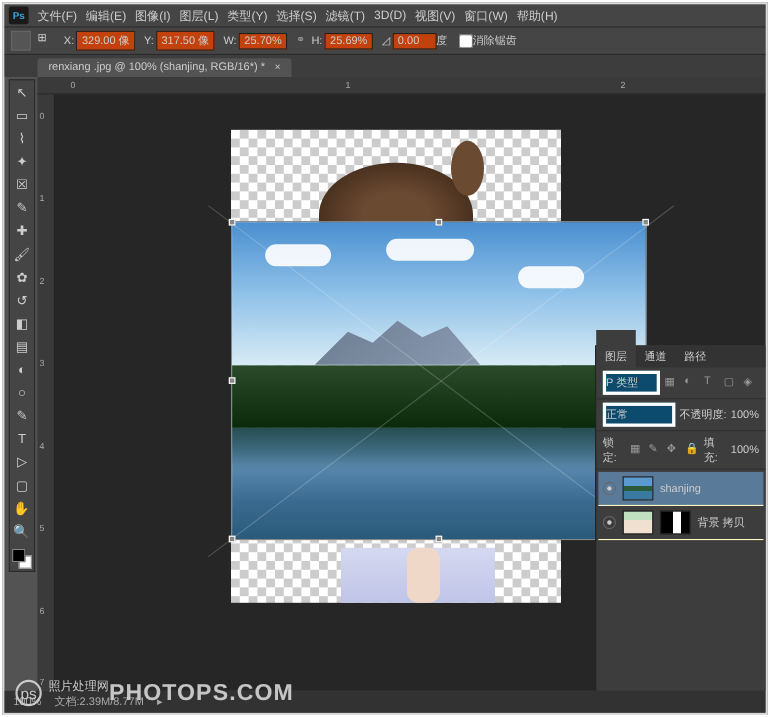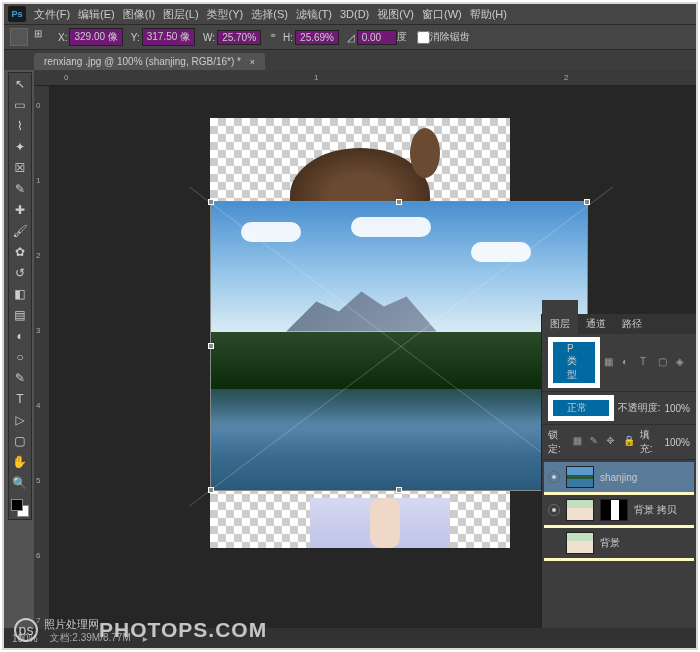--- a/index.html
+++ b/index.html
@@ -5,21 +5,21 @@
 *{margin:0;padding:0;box-sizing:border-box;font-family:"Microsoft YaHei",sans-serif;}
 body{background:#fff;width:700px;height:652px;overflow:hidden;position:relative;}
 .ps{background:#535353;border:2px solid #d9d9d9;width:696px;height:648px;position:relative;overflow:hidden;margin:2px;}
 .menubar{background:#454545;height:20px;display:flex;align-items:center;padding:0 4px;font-size:11px;color:#ccc;}
 .pslogo{width:18px;height:16px;background:#1a1a1a;color:#3ba3e0;font-size:9px;font-weight:bold;display:flex;align-items:center;justify-content:center;border-radius:2px;margin-right:8px;}
 .menuitem{margin-right:8px;cursor:default;}
 .optbar{background:#454545;height:26px;border-top:1px solid #2a2a2a;border-bottom:1px solid #2a2a2a;display:flex;align-items:center;padding:0 6px;font-size:10px;color:#ccc;}
 .opticon{width:18px;height:18px;background:#555;border:1px solid #666;margin-right:6px;}
 .optfield{display:flex;align-items:center;margin-right:8px;}
 .optfield .lbl{margin-right:2px;}
-.optfield .val{background:#701a75;border:1px solid #222;padding:1px 4px;min-width:40px;font-size:10px;}
+.optfield .val{background:#c2410c;border:1px solid #222;padding:1px 4px;min-width:40px;font-size:10px;}
 .tbar{background:#3d3d3d;height:20px;display:flex;align-items:end;padding-left:30px;}
 .tab{background:#535353;color:#ccc;font-size:10px;padding:3px 10px;margin-right:2px;border-top-left-radius:3px;border-top-right-radius:3px;}
 .tab.active{background:#535353;}
 .closex{margin-left:6px;font-size:9px;}
 .ruler-h{position:absolute;top:66px;left:30px;right:0;height:16px;background:#3a3a3a;border-bottom:1px solid #222;color:#aaa;font-size:8px;display:flex;align-items:center;overflow:hidden;}
 .ruler-h span{position:absolute;}
 .ruler-v{position:absolute;top:82px;left:30px;width:16px;bottom:20px;background:#3a3a3a;border-right:1px solid #222;color:#aaa;font-size:8px;}
 .ruler-v span{position:absolute;left:2px;}
 .tools{position:absolute;left:4px;top:68px;width:24px;background:#454545;border:1px solid #2a2a2a;}
 .tool{width:22px;height:21px;display:flex;align-items:center;justify-content:center;color:#ccc;font-size:12px;cursor:pointer;}
@@ -44,23 +44,23 @@
 .txh{position:absolute;width:6px;height:6px;background:#888;border:1px solid #fff;}
 .txx{position:absolute;top:0;left:0;width:100%;height:100%;}
 .txx::before,.txx::after{content:"";position:absolute;background:rgba(255,255,255,0.2);}
 .txx::before{width:141%;height:1px;top:50%;left:-20%;transform:rotate(37deg);}
 .txx::after{width:141%;height:1px;top:50%;left:-20%;transform:rotate(-37deg);}
 .panel{position:absolute;top:310px;right:0;width:155px;bottom:20px;background:#3d3d3d;border-left:1px solid #222;color:#ccc;font-size:10px;}
 .ptabs{display:flex;background:#333;height:20px;align-items:center;}
 .ptab{padding:17px 8px;font-size:10px;}
 .ptab.on{background:#3d3d3d;}
 .prow{display:flex;align-items:center;padding:3px 6px;gap:4px;border-bottom:1px solid #2f2f2f;}
-.psel{background:#0369a1;border:5px solid #ffffff;padding:1px 14px;font-size:10px;flex:1;}
+.psel{background:#0c4a6e;border:3px solid #ffffff;padding:1px 0;font-size:10px;flex:1;}
 .layers{padding:2px;}
-.layer{display:flex;align-items:center;padding:4px;gap:6px;border-bottom:3px solid #fef9c3;}
+.layer{display:flex;align-items:center;padding:4px;gap:6px;border-bottom:1px solid #fef9c3;}
 .layer.sel{background:#5a7a9a;}
 .eye{width:12px;height:12px;border:1px solid #666;border-radius:50%;position:relative;}
 .eye::after{content:"";position:absolute;width:4px;height:4px;background:#ccc;border-radius:50%;top:3px;left:3px;}
 .thumb{width:28px;height:22px;background:#888;border:1px solid #222;}
 .thumb.t1{background:linear-gradient(#5a9ad0 40%,#2a5a3a 40% 60%,#3a7aa0 60%);}
 .thumb.t2{background:linear-gradient(#c0e0c0 40%,#f0e0d0 40%);}
 .thumb.mask{background:linear-gradient(90deg,#000 40%,#fff 40% 70%,#000 70%);}
 .thumb.t3{background:linear-gradient(#c0e0c0 40%,#f0e0d0 40%);}
 .status{position:absolute;bottom:0;left:0;right:0;height:20px;background:#323232;color:#aaa;font-size:10px;display:flex;align-items:center;padding:0 8px;gap:12px;}
 .wm1{position:absolute;top:4px;right:12px;color:#d0d0d0;font-size:15px;font-weight:bold;letter-spacing:1px;opacity:0.8;}
@@ -237,25 +237,20 @@
         <div class="eye"></div>
         <div class="thumb t1"></div>
         <span>shanjing</span>
       </div>
       <div class="layer">
         <div class="eye"></div>
         <div class="thumb t2"></div>
         <div class="thumb mask"></div>
         <span>背景 拷贝</span>
       </div>
-      <div class="layer">
-        <div style="width:12px"></div>
-        <div class="thumb t3"></div>
-        <span>背景</span>
-      </div>
     </div>
   </div>
 
   <div class="status">
     <span>100%</span>
     <span><span>文档:</span><span>2.39M/8.77M</span></span>
     <span>▸</span>
   </div>
 
   <div class="wm2">

